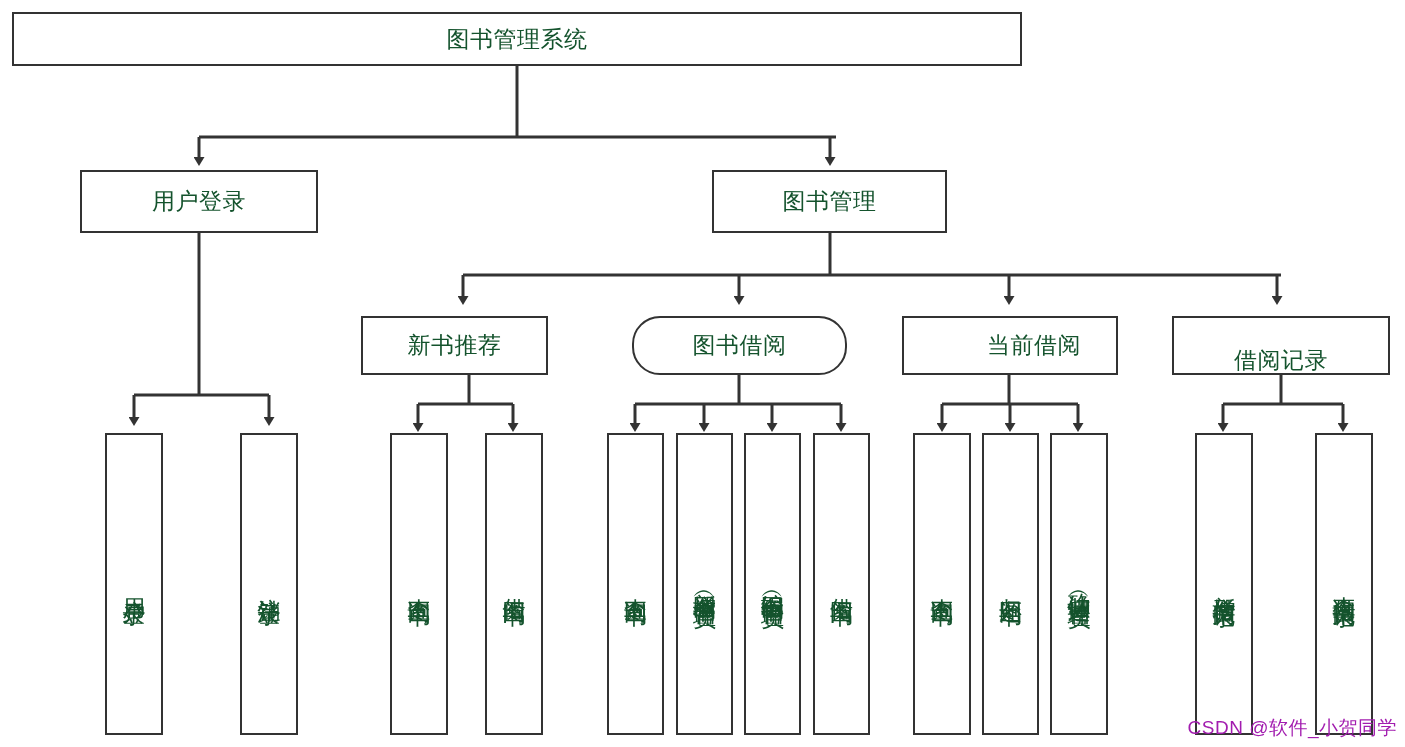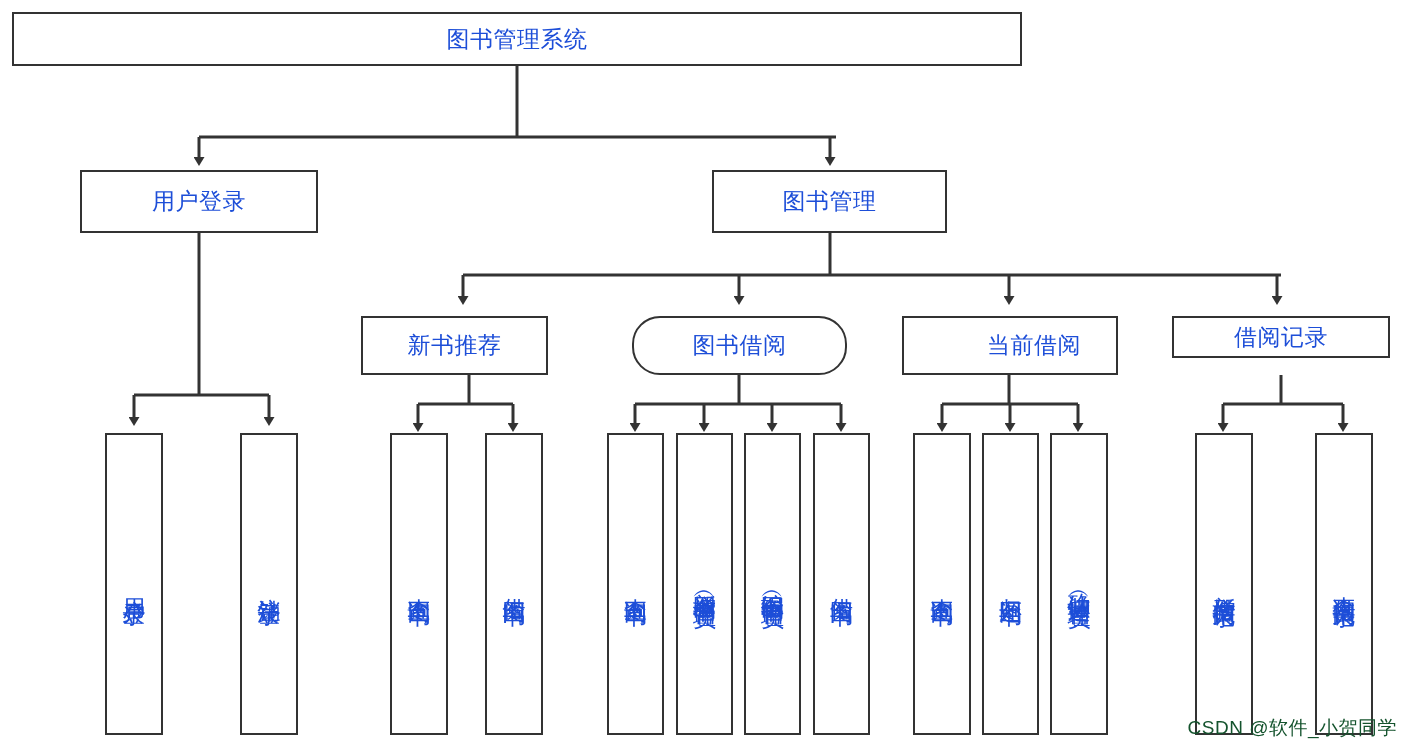--- a/index.html
+++ b/index.html
@@ -26,21 +26,21 @@
     pointer-events: none;
   }
   .node {
     position: absolute;
     box-sizing: border-box;
     background: #ffffff;
     border: 2px solid #333333;
     display: flex;
     align-items: center;
     justify-content: center;
-    color: #1d4ed8;
+    color: #14532d;
   }
   .node.root {
     border-width: 2px;
   }
   .node-label {
     display: block;
     text-align: center;
     line-height: 1.08;
     white-space: nowrap;
   }
@@ -59,21 +59,21 @@
     line-height: 1.18;
     letter-spacing: 2px;
     white-space: nowrap;
     max-height: 100%;
   }
   .watermark {
     position: absolute;
     right: 8px;
     bottom: 6px;
     font-size: 19px;
-    color: #14532d;
+    color: #a21caf;
     letter-spacing: 0.5px;
     white-space: nowrap;
     user-select: none;
   }
 </style>
 </head>
 <body>
 
 <div id="canvas">
 
@@ -140,21 +140,21 @@
 
   <div class="node horiz" style="left:361px; top:316px; width:187px; height:59px;">
     <span class="node-label">新书推荐</span>
   </div>
   <div class="node horiz" style="left:632px; top:316px; width:215px; height:59px;border-radius:28px;">
     <span class="node-label">图书借阅</span>
   </div>
   <div class="node horiz" style="left:902px; top:316px; width:216px; height:59px;padding-left:48px;">
     <span class="node-label">当前借阅</span>
   </div>
-  <div class="node horiz" style="left:1172px; top:316px; width:218px; height:42px;">
+  <div class="node horiz" style="left:1172px; top:316px; width:218px; height:59px;align-items:flex-end;">
     <span class="node-label">借阅记录</span>
   </div>
 
   <div class="node leaf" style="left:105px; top:433px; width:58px; height:302px;">
     <span class="node-label">用户登录</span>
   </div>
   <div class="node leaf" style="left:240px; top:433px; width:58px; height:302px;">
     <span class="node-label">注销登录</span>
   </div>
 

